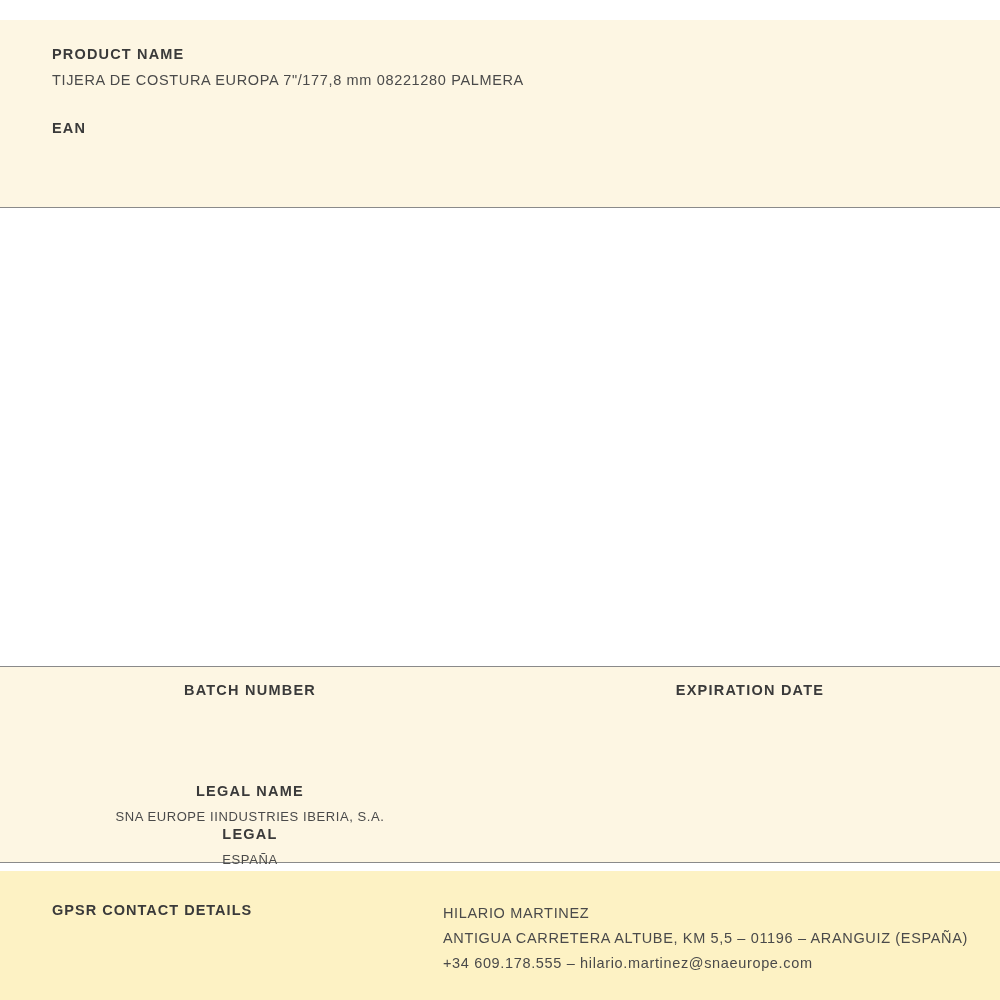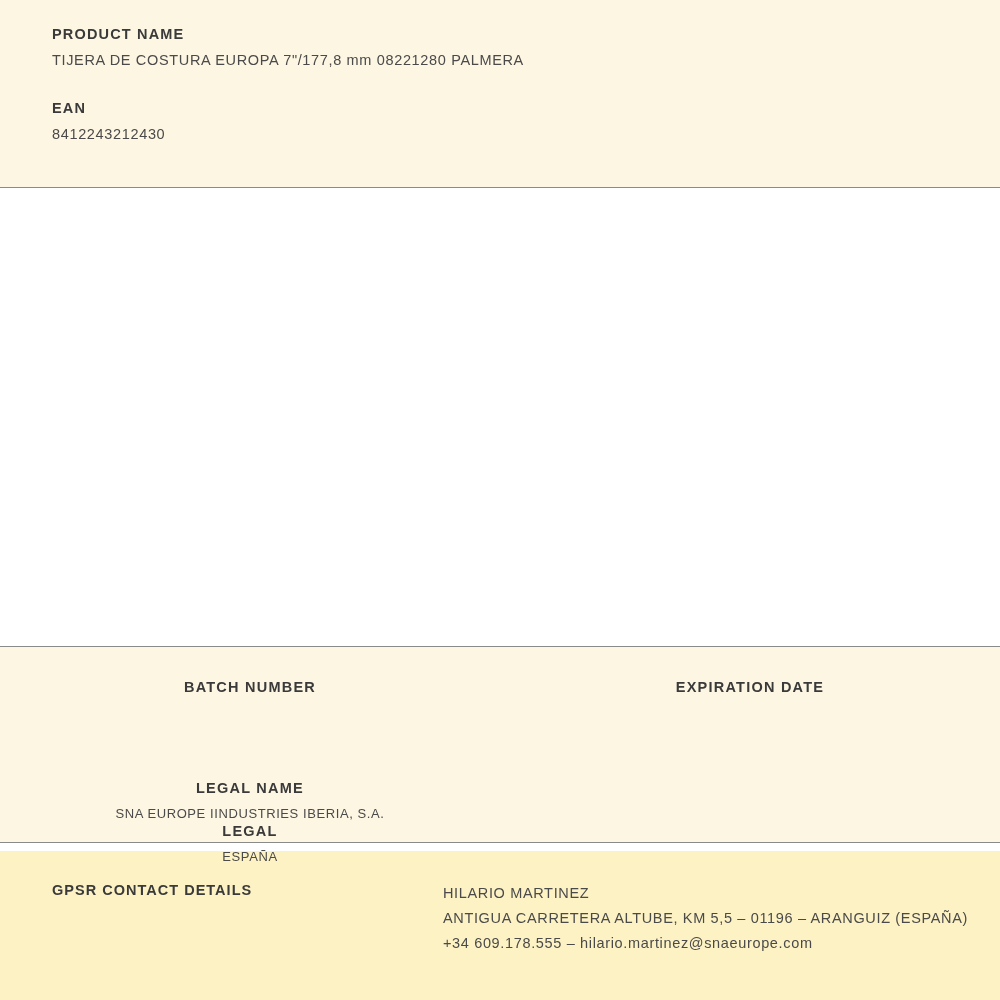--- a/index.html
+++ b/index.html
@@ -21,20 +21,21 @@
     box-sizing: border-box;
   }
 
   
   .top-block {
     background: #fdf6e3;
     padding: 26px 50px 22px 52px;
     box-sizing: border-box;
     height: 188px;
     border-bottom: 1px solid #8a8a8a;
+    margin-top: 20px;
   }
   .field-label {
     font-size: 14.5px;
     font-weight: bold;
     letter-spacing: 0.08em;
     color: #3a3a3a;
     margin: 0 0 10px 0;
   }
   .field-value {
     font-size: 14.5px;
@@ -65,21 +66,21 @@
   .info-row {
     display: flex;
     width: 100%;
   }
   .info-col {
     width: 50%;
     box-sizing: border-box;
     text-align: center;
   }
   .info-row-1 {
-    padding-top: 32px;
+    padding-top: 15px;
   }
   .info-row-2 {
     padding-top: 58px;
     flex-direction: column;
   }
   .info-heading {
     font-size: 14.5px;
     font-weight: bold;
     letter-spacing: 0.085em;
     color: #3a3a3a;
@@ -126,21 +127,20 @@
 </head>
 <body>
 
 <div class="page">
 
   <div class="top-block">
     <p class="field-label">PRODUCT NAME</p>
     <p class="field-value">TIJERA DE COSTURA EUROPA 7"/177,8 mm 08221280 PALMERA</p>
     <div class="spacer-block"></div>
     <p class="field-label">EAN</p>
-    <p class="field-value">8412243212430</p>
   </div>
 
   <div class="image-area"></div>
 
   <div class="info-block">
     <div class="info-row info-row-1">
       <div class="info-col">
         <p class="info-heading">BATCH NUMBER</p>
         <p class="info-val"></p>
       </div>

